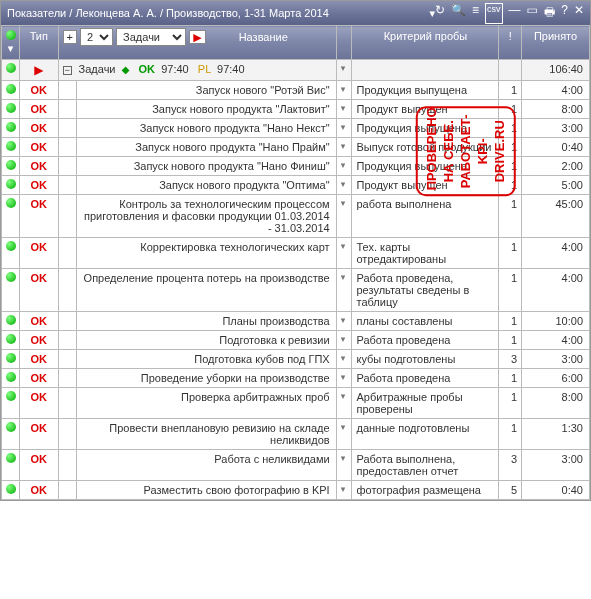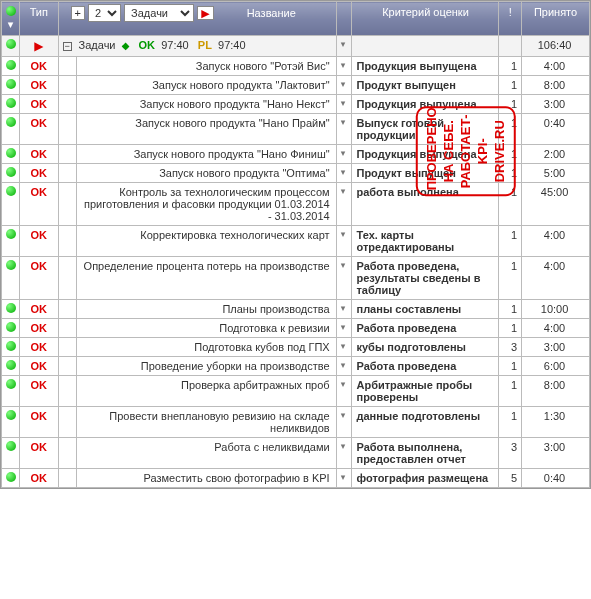--- a/index.html
+++ b/index.html
@@ -23,70 +23,85 @@
   .c-type { width: 34px; text-align: center; }
   .c-plus { width: 16px; text-align: center; }
   .c-name { width: 230px; }
   .c-dd { width: 14px; text-align: center; color: #666; }
   .c-crit { width: 130px; }
   .c-excl { width: 20px; text-align: right; }
   .c-acc { width: 60px; text-align: right; }
   .dot { display:inline-block; width:10px; height:10px; border-radius:50%; background: radial-gradient(circle at 30% 30%, #7fff7f, #0a0); }
   .ok-red { color: #d00; font-weight: bold; }
   .ok-green { color: #090; font-weight: bold; }
-  .pl { color: #c90; font-weight: bold; }
+  .pl { color: #c90; font-weight: normal; }
   .summary td { background: #f3f3f3; }
   .tree-toggle { display:inline-block; width:9px; height:9px; border:1px solid #666; text-align:center; line-height:7px; font-size:9px; margin-right:4px; }
   .tri-red { color:#d00; font-size:12px; }
   .tri-green { color:#090; font-size:10px; }
   .ddv { color:#777; font-size:9px; }
   .name-cell { text-align: right; padding-right: 6px; }
-  .crit-cell { text-align: left; font-weight: bold; }
-  .acc-cell { text-align: center; padding-right: 6px; }
+  .crit-cell { text-align: left; }
+  .acc-cell { text-align: right; padding-right: 6px; }
   .excl-cell { text-align: right; padding-right: 4px; }
   .stamp {
     position: absolute; pointer-events: none;
     color: #d00; font-weight: bold; font-size: 13px;
     border: 2px solid #d00; border-radius: 10px;
     padding: 6px 4px; text-align: center;
     left: 420px; top: 100px; width: 90px;
     transform: rotate(-90deg); transform-origin: center;
     line-height: 1.3;
   }
   .wrap { position: relative; }
 </style>
 </head>
 <body>
 
 <div class="app wrap">
+  <div class="titlebar">
+    <span class="title">Показатели / Леконцева А. А. / Производство, 1-31 Марта 2014</span>
+    <span>▾</span>
+    <div class="tb-icons">
+      <span>↻</span>
+      <span>🔍</span>
+      <span>≡</span>
+      <span style="font-size:9px;border:1px solid #fff;padding:0 1px">csv</span>
+      <span>—</span>
+      <span>▭</span>
+      <span>🖶</span>
+      <span>?</span>
+      <span>✕</span>
+    </div>
+  </div>
 
   <table>
     <colgroup>
       <col class="c-dot">
         <col class="c-type">
         <col class="c-plus">
         <col class="c-name">
         <col class="c-dd">
         <col class="c-crit">
         <col class="c-excl">
         <col class="c-acc">
     </colgroup>
     <thead>
       <tr>
         <th><span class="dot"></span>▾</th>
         <th>Тип</th>
-        <th colspan="2" style="text-align:left;padding:2px 12px">
+        <th colspan="2" style="text-align:left;padding:2px 4px">
           <span style="background:#fff;color:#333;border:1px solid #888;padding:0 3px">+</span>
           <select class="sel"><option>2</option></select>
           <select class="sel" style="width:70px"><option>Задачи</option></select>
           <span style="background:#fff;color:#d00;border:1px solid #888;padding:0 3px">▶</span>
           <span class="lbl drop" style="margin-left:30px">Название</span>
         </th>
         <th></th>
-        <th>Критерий оценки</th>
+        <th>Критерий пробы</th>
         <th>!</th>
         <th>Принято</th>
       </tr>
     </thead>
     <tbody>
       <tr class="summary">
         <td><span class="dot"></span></td>
         <td style="text-align:center"><span class="tri-red">▶</span></td>
         <td colspan="2" style="text-align:left">
           <span class="tree-toggle">−</span>

